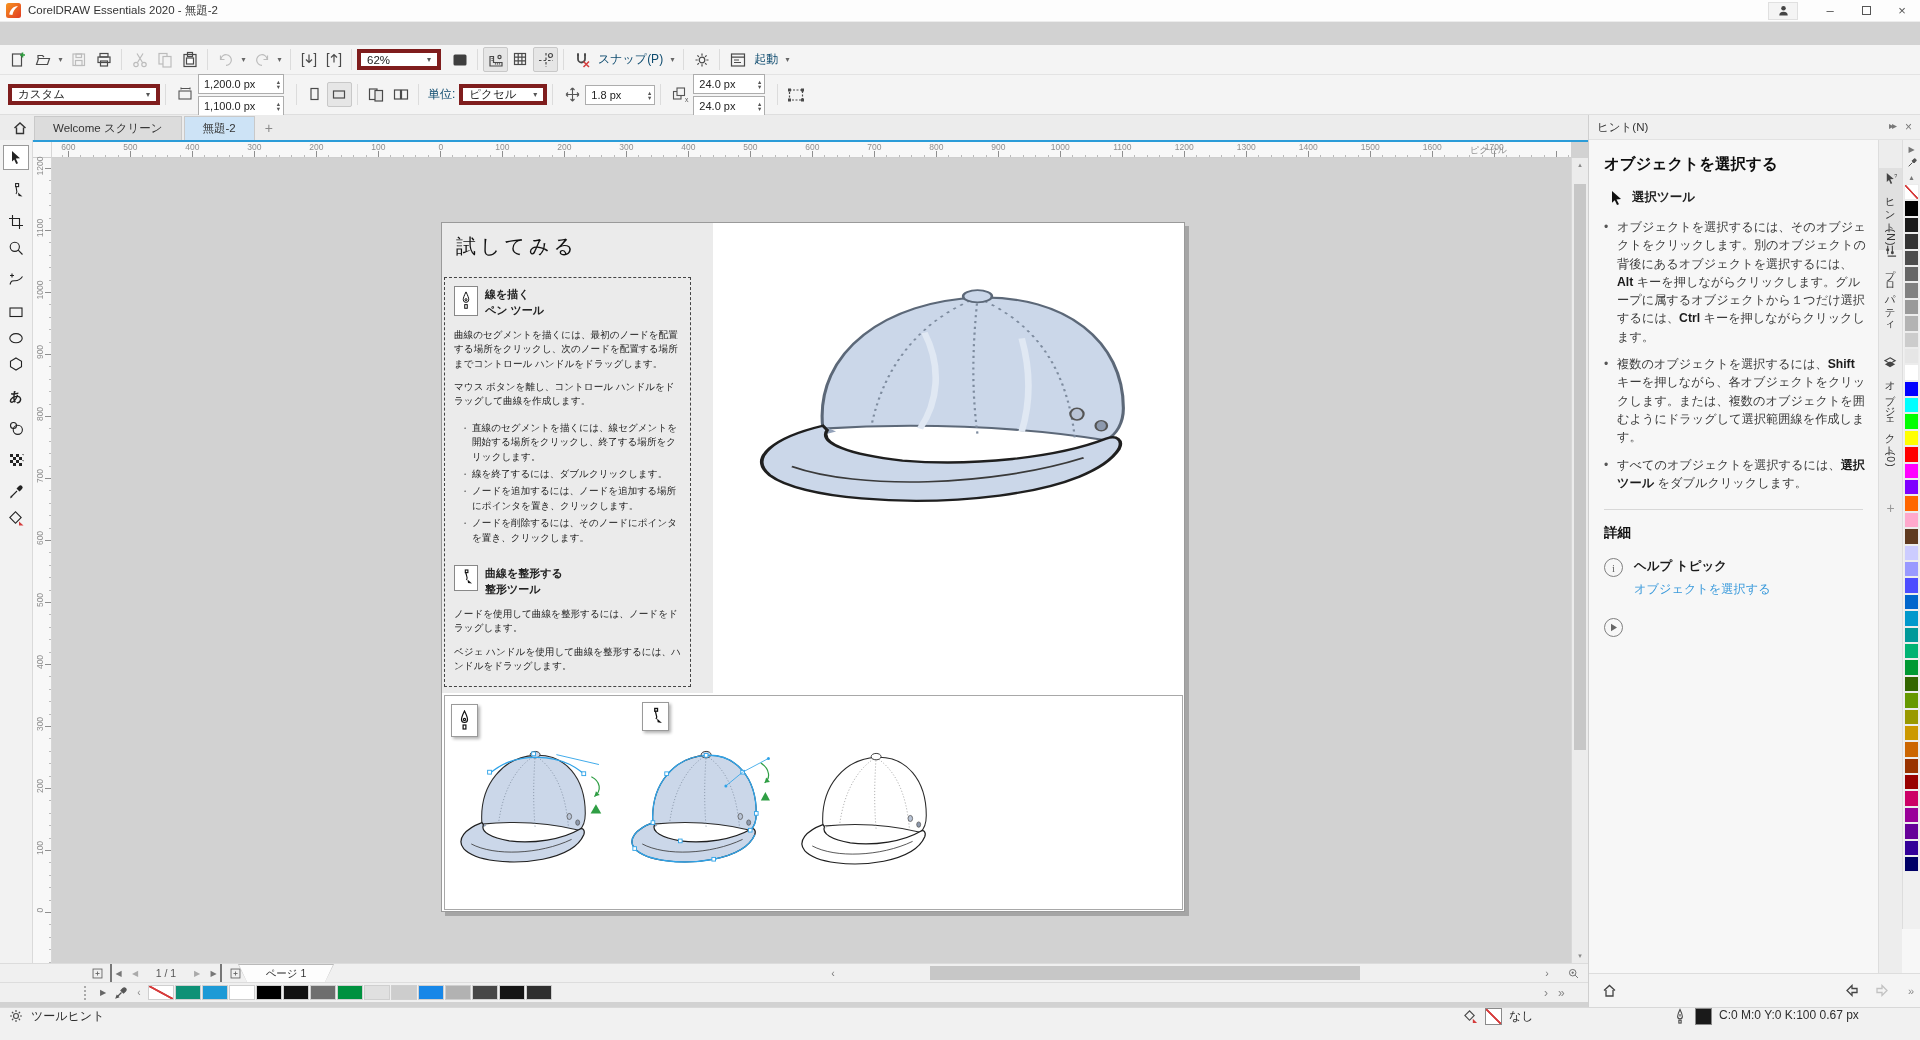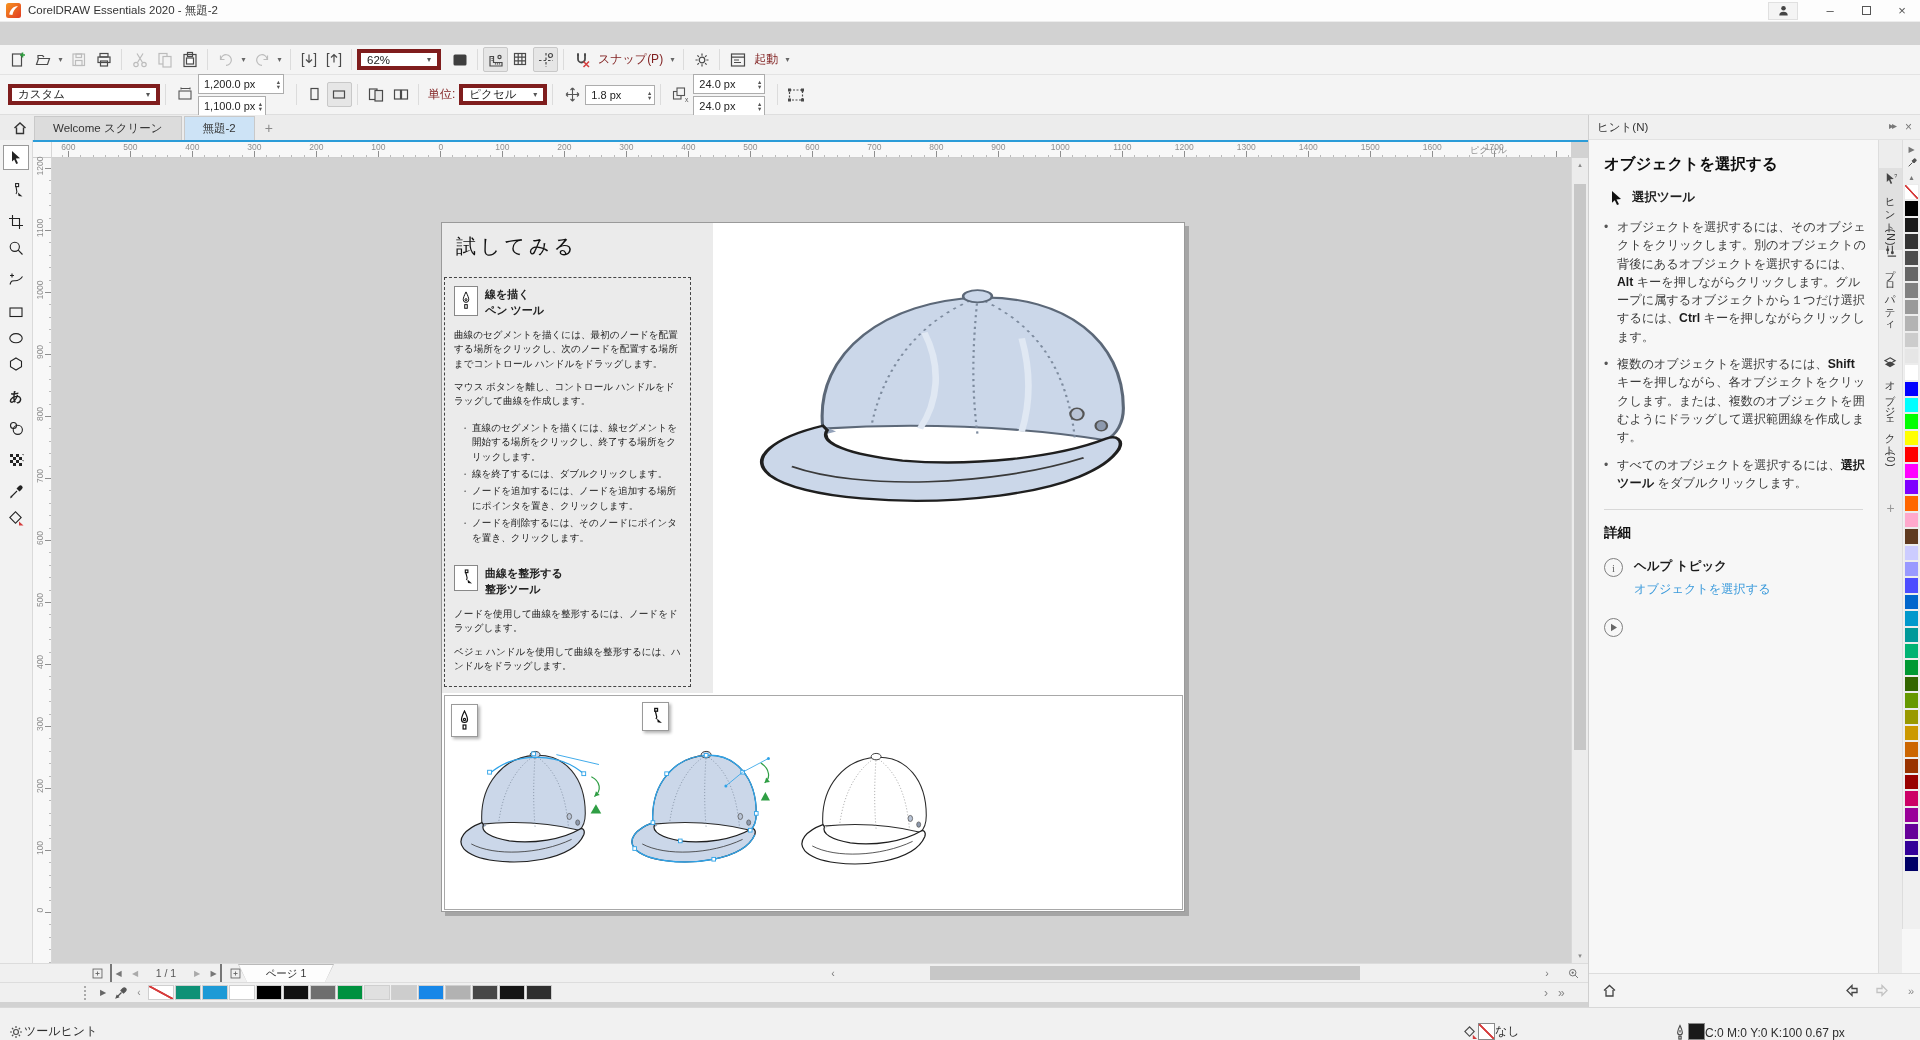--- a/index.html
+++ b/index.html
@@ -28,21 +28,21 @@
   .tbtn{width:25px;height:25px;display:flex;align-items:center;justify-content:center;flex:none;border-radius:2px}
   .tbtn svg{width:18px;height:18px;stroke:#4a4a4a;fill:none;stroke-width:1.2}
   .tbtn svg .f{fill:#4a4a4a;stroke:none}
   .tbtn.disabled svg{stroke:#bcbcbc}
   .tbtn.pressed{background:#e6e6e6;border:1px solid #c8c8c8}
   .dd{width:11px;color:#666;font-size:8px;text-align:center;flex:none}
   .sep{width:1px;height:21px;background:#dcdcdc;margin:0 5px;flex:none}
   .combo{height:21px;background:#fff;border:4px solid #7f1d1d;display:flex;align-items:center;
          font-size:11.5px;padding-left:6px;flex:none}
   .combo .ca{margin-left:auto;width:16px;text-align:center;color:#555;font-size:8px}
-  .tblabel{font-size:12px;color:#7f1d1d;padding:0 4px;flex:none}
+  .tblabel{font-size:12px;color:#0c4a6e;padding:0 4px;flex:none}
   .field{height:20px;background:#fff;border:1px solid #adadad;font-size:11px;display:flex;
          align-items:center;padding:0 3px 0 5px;flex:none}
   .spin{display:flex;flex-direction:column;font-size:6.5px;color:#555;line-height:5px;margin-left:auto}
   .vstack{display:flex;flex-direction:column;gap:2px;flex:none}
   .fico{margin:0 4px 0 6px;flex:none}
   .fico svg{width:17px;height:17px;stroke:#555;fill:none;stroke-width:1.1}
   .fico svg .f{fill:#555;stroke:none}
   
   #tabrow{position:absolute;left:0;top:115px;width:1588px;height:25px;background:#ececec;
           display:flex;align-items:flex-end;padding-left:6px}
@@ -158,21 +158,21 @@
   .dk-colors .pc svg{width:10px;height:10px;stroke:#555;fill:none;stroke-width:1.2}
   .pswatch{width:15px;height:16.4px;border:1px solid #ececec;flex:none}
   .dk-bottom{position:absolute;left:0;bottom:0;width:314px;height:34px;background:#f4f4f4;border-top:1px solid #ddd;
              display:flex;align-items:center;padding:0 12px}
   .dk-bottom svg{width:17px;height:17px;stroke:#444;fill:none;stroke-width:1.3}
   .dk-bottom .fwd svg{stroke:#c2c2c2}
   .dk-corner{position:absolute;right:0;bottom:0;width:18px;height:34px;display:flex;align-items:center;
              justify-content:center;color:#8a8a8a;font-size:11px;background:#f4f4f4;border-top:1px solid #ddd}
   
   #statusbar{position:absolute;left:0;top:1007px;width:100%;height:33px;background:#f1f1f1;border-top:1px solid #d8d8d8}
-  #statusbar .grp{position:absolute;top:0;height:100%;display:flex;align-items:flex-end;font-size:12px;color:#2d2d2d}
+  #statusbar .grp{position:absolute;top:0;height:100%;display:flex;align-items:flex-start;gap:7px;font-size:12px;color:#2d2d2d}
   #statusbar svg{width:16px;height:16px;stroke:#4a4a4a;fill:none;stroke-width:1.2}
   .sw{width:17px;height:17px;border:1px solid #8a8a8a}
 </style>
 </head>
 <body>
 
 <div id="app">
 
   <div id="titlebar">
     <span class="app-icon">
@@ -357,21 +357,21 @@
         </svg>
       </span>
     <div class="vstack">
       <div class="field" style="width:86px">
         <span>1,200.0 px</span>
         <span class="spin">
             <span>▴</span>
             <span>▾</span>
           </span>
       </div>
-      <div class="field" style="width:68px">
+      <div class="field" style="width:86px">
         <span>1,100.0 px</span>
         <span class="spin">
             <span>▴</span>
             <span>▾</span>
           </span>
       </div>
     </div>
     <i class="sep" style="margin-left:12px"></i>
     <span class="tbtn">
         <svg viewBox="0 0 18 18">

